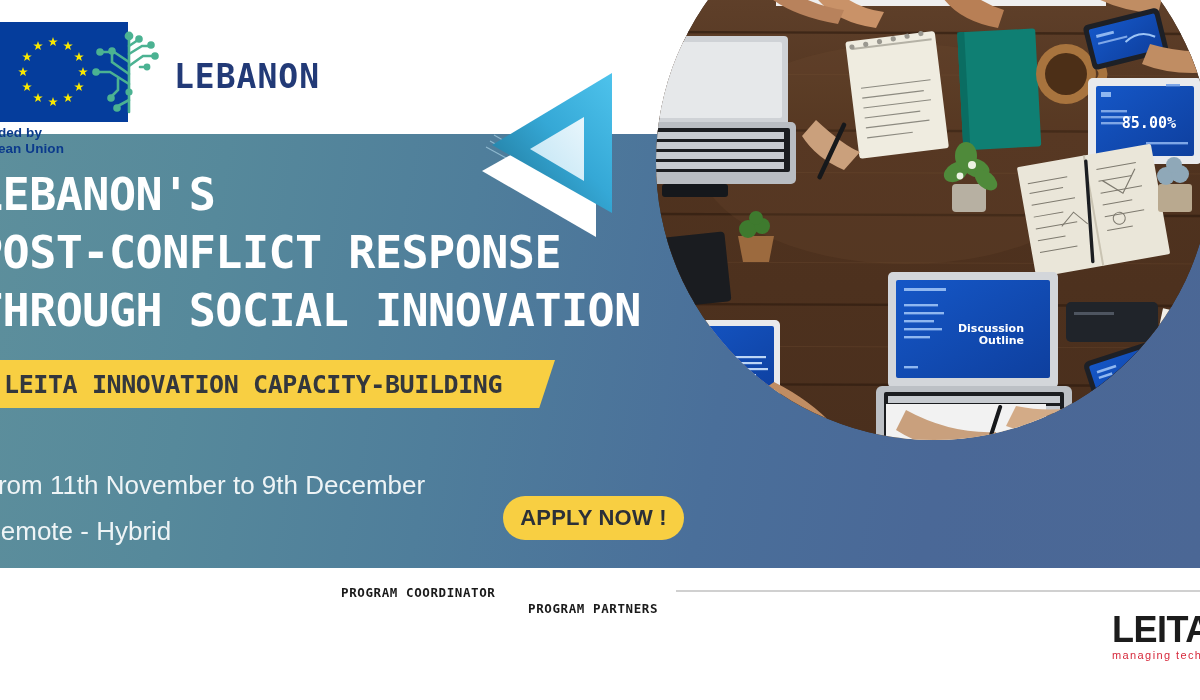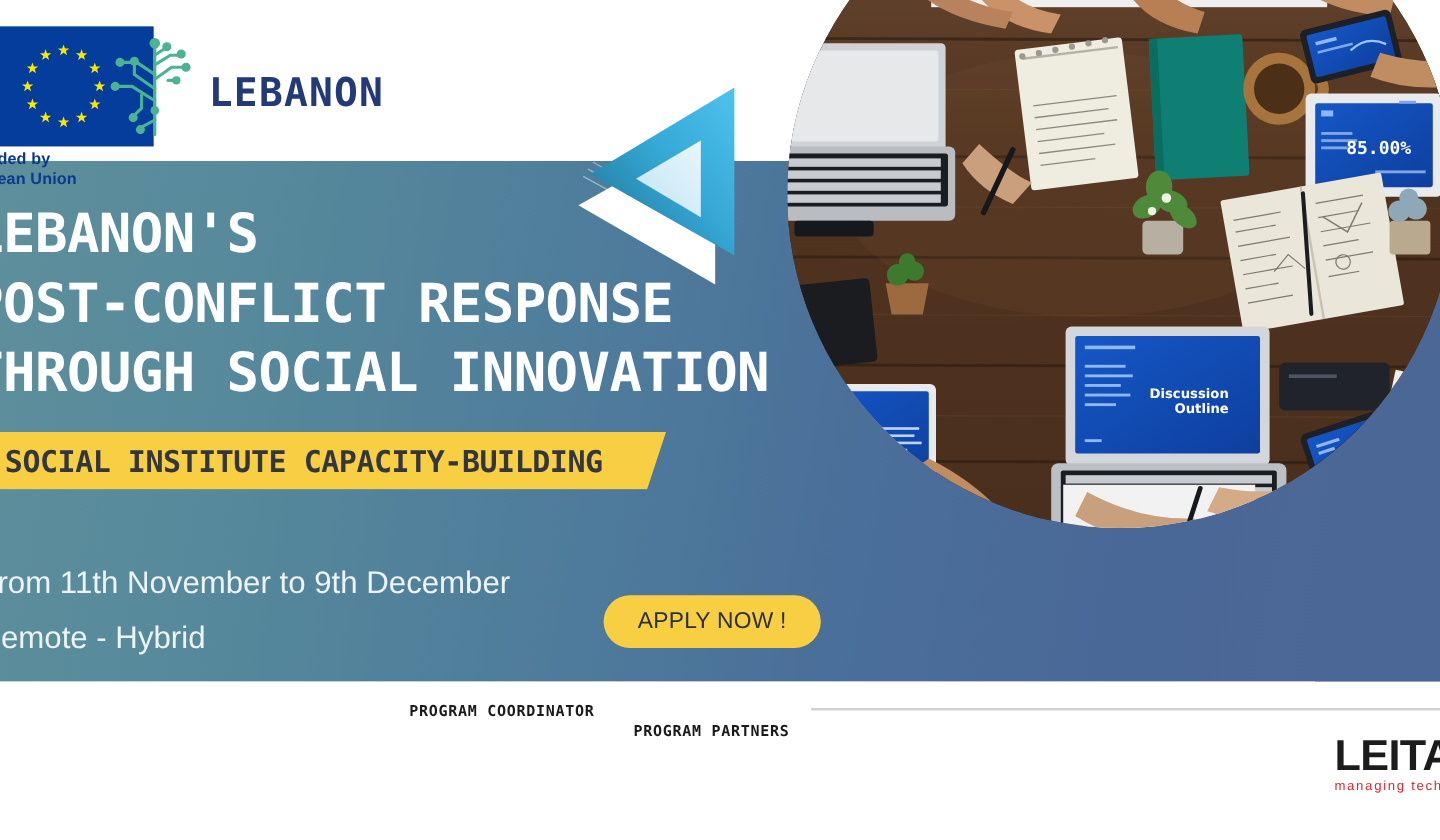--- a/index.html
+++ b/index.html
@@ -80,21 +80,21 @@
   .meta{
     position:absolute; left:-18px; top:328px;
     color:#eef4f6; font-size:26px; line-height:46px;
     font-weight:400; white-space:nowrap;
   }
 
   .apply-btn{
     position:absolute; left:503px; top:362px;
     width:181px; height:44px; border-radius:22px;
     background:#f8cf42; border:none; cursor:pointer;
-    color:#2b3038; font-size:19px; font-weight:normal;
+    color:#2b3038; font-size:22px; font-weight:bold;
     letter-spacing:.2px;
     display:flex; align-items:center; justify-content:center;
   }
 
   
   .photo-circle{
     position:absolute; left:656px; top:-116px;
     width:556px; height:556px; border-radius:50%;
     overflow:hidden; z-index:8;
   }
@@ -294,21 +294,21 @@
 
 <div class="hero">
 
   <div class="headline">
     <div class="l1">LEBANON'S</div>
     <div class="l2">POST-CONFLICT RESPONSE</div>
     <div class="l3">THROUGH SOCIAL INNOVATION</div>
   </div>
 
   <div class="yellowband">
-    <span>SOCIAL INSTITUTE CAPACITY-BUILDING</span>
+    <span>LEITA INNOVATION CAPACITY-BUILDING</span>
   </div>
 
   <div class="meta">
     <div>From 11th November to 9th December</div>
     <div>Remote - Hybrid</div>
   </div>
 
   <button class="apply-btn">APPLY NOW !</button>
 </div>
 

